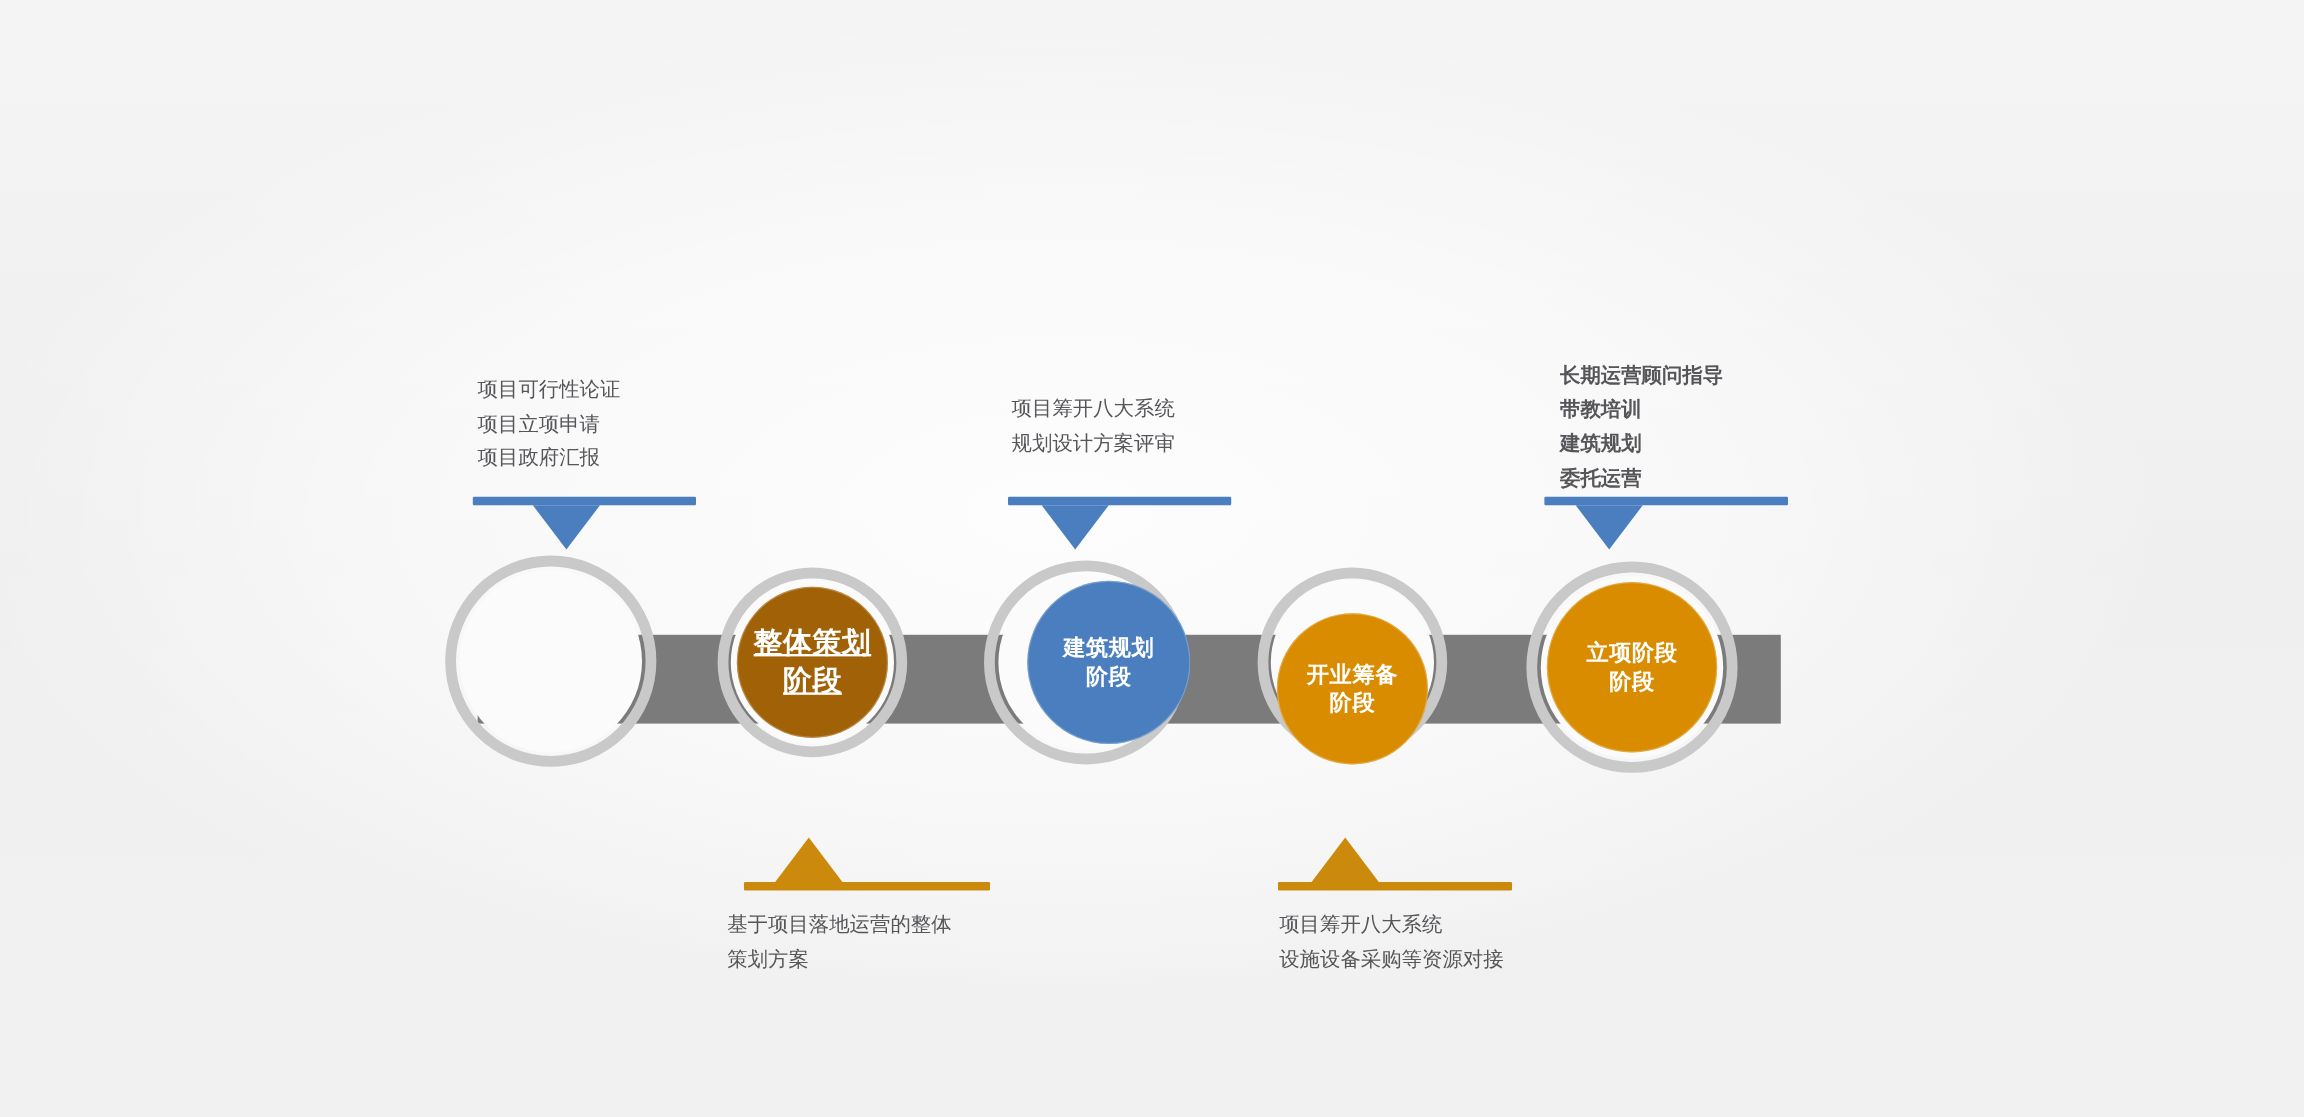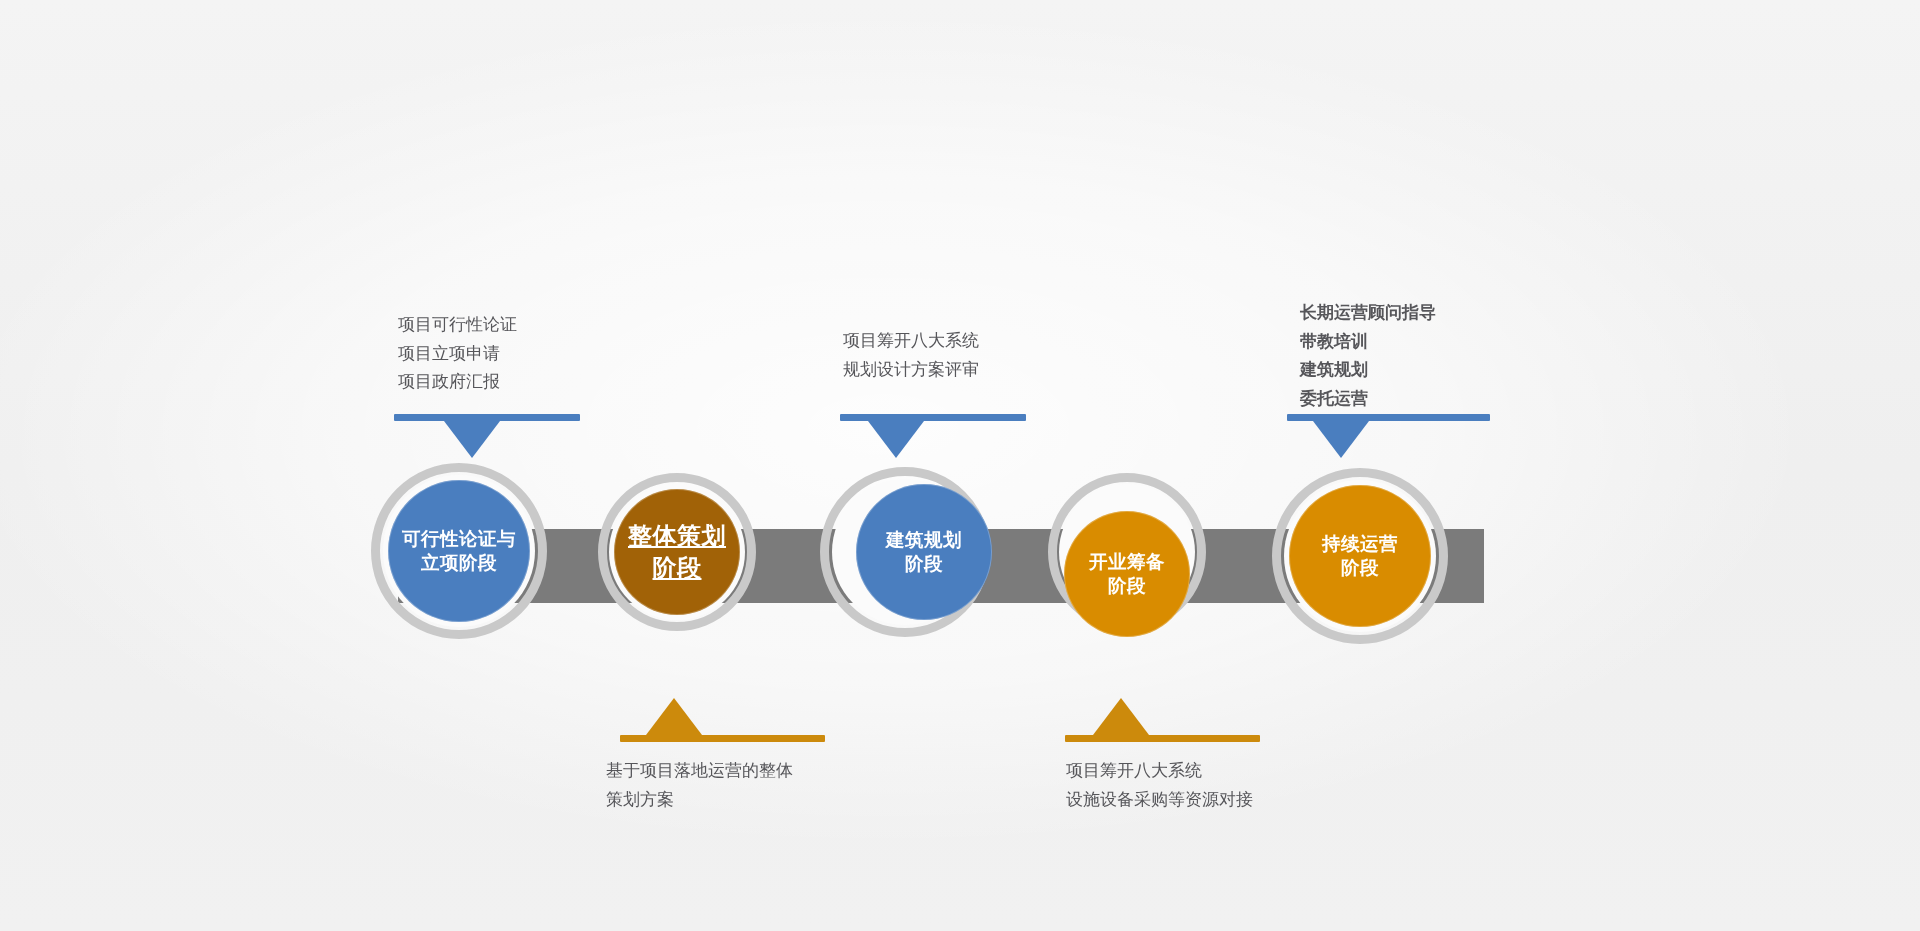--- a/index.html
+++ b/index.html
@@ -153,41 +153,39 @@
       <path d="M700,420 L726,412 L734,432 L708,440 Z"></path>
     </g>
   </svg>
 
   <div id="bg-wash"></div>
 
   <div id="track"></div>
 
   <div class="node node-ring" style="left:371px; top:463px; width:176px; height:176px;"></div>
   <div class="node node-gap" style="left:383px; top:475px; width:152px; height:152px;"></div>
-  <div class="node node-core" style="left:388px; top:480px; width:142px; height:142px; background:#4a7ebf; font-size:18.5px;">可行性论证与
-立项阶段</div>
 
   <div class="node node-ring" style="left:598px; top:473px; width:158px; height:158px;"></div>
   <div class="node node-gap" style="left:609px; top:484px; width:136px; height:136px;"></div>
   <div class="node node-core" style="left:614px; top:489px; width:126px; height:126px; background:#a16207; font-size:24px;text-decoration:underline;">整体策划
 阶段</div>
 
   <div class="node node-ring" style="left:820px; top:467px; width:170px; height:170px;"></div>
   <div class="node node-gap" style="left:832px; top:479px; width:146px; height:146px;"></div>
   <div class="node node-core" style="left:856px; top:484px; width:136px; height:136px; background:#4a7ebf; font-size:18.5px;">建筑规划
 阶段</div>
 
   <div class="node node-ring" style="left:1048px; top:473px; width:158px; height:158px;"></div>
   <div class="node node-gap" style="left:1059px; top:484px; width:136px; height:136px;"></div>
   <div class="node node-core" style="left:1064px; top:511px; width:126px; height:126px; background:#d98c00; font-size:18.5px;">开业筹备
 阶段</div>
 
   <div class="node node-ring" style="left:1272px; top:468px; width:176px; height:176px;"></div>
   <div class="node node-gap" style="left:1284px; top:480px; width:152px; height:152px;"></div>
-  <div class="node node-core" style="left:1289px; top:485px; width:142px; height:142px; background:#d98c00; font-size:18.5px;">持续运营
+  <div class="node node-core" style="left:1289px; top:485px; width:142px; height:142px; background:#d98c00; font-size:18.5px;">立项阶段
 阶段</div>
 
   <div class="callout" style="left:0; top:0; width:0; height:0;">
     <div class="rule" style="left:394px; top:414px; width:186px; background:#4a7ebf;"></div>
     <div class="tri" style="left:444px; top:421px; border-left:28px solid transparent; border-right:28px solid transparent; border-top:37px solid #4a7ebf;"></div>
     <div class="txt" style="left:398px; top:311px;">
       <div>项目可行性论证</div>
       <div>项目立项申请</div>
       <div>项目政府汇报</div>
     </div>

